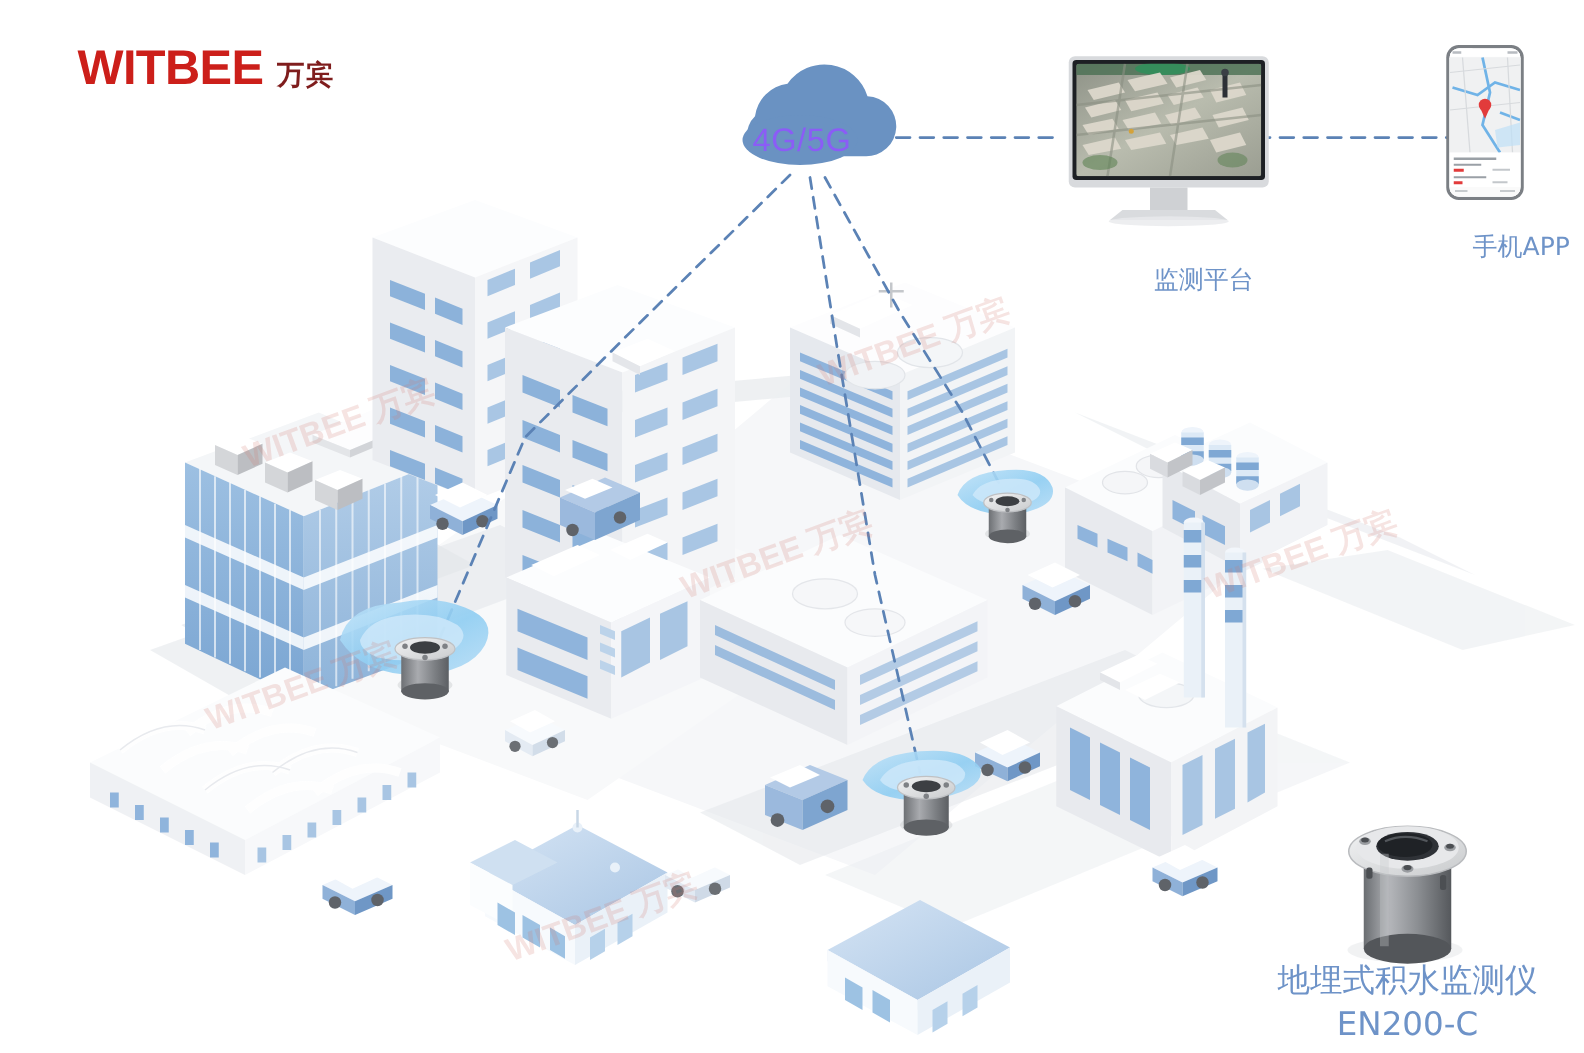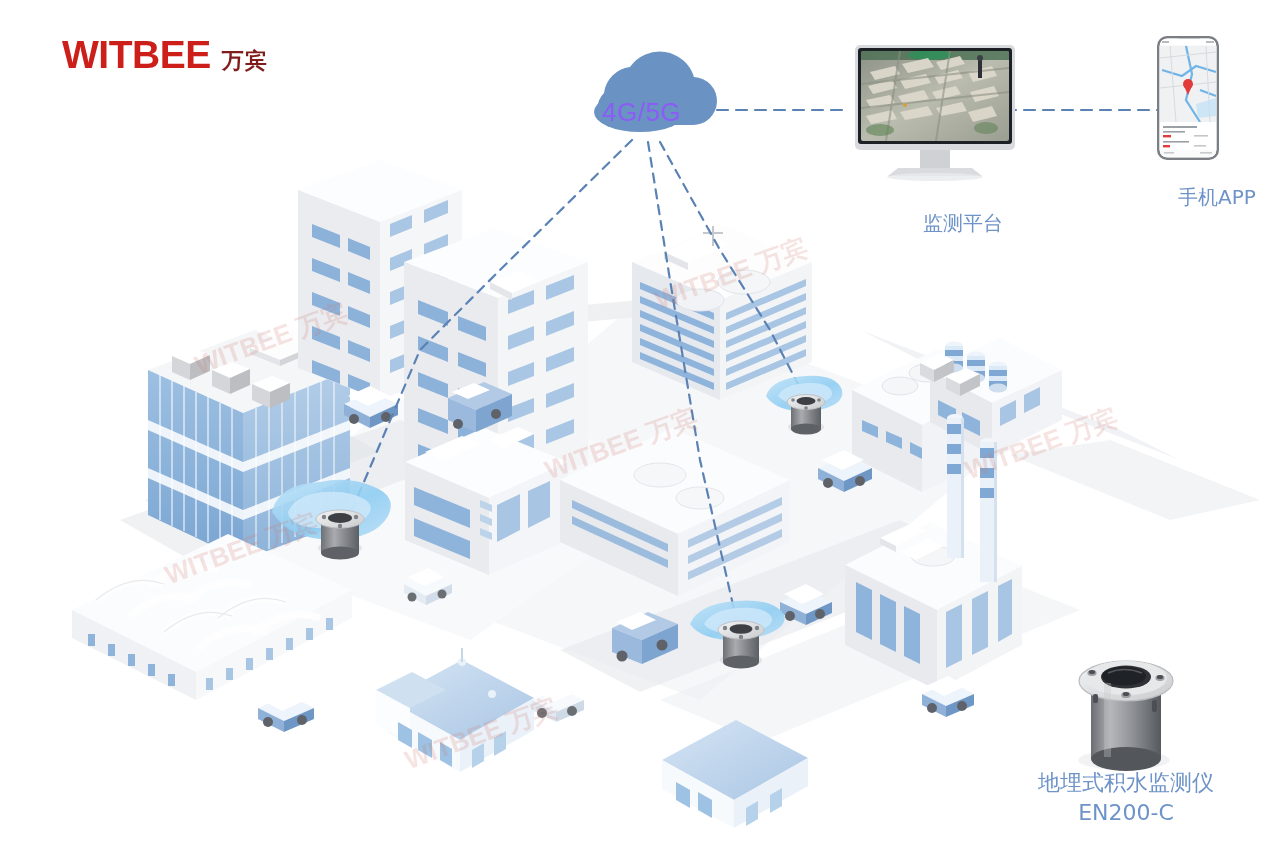--- a/index.html
+++ b/index.html
@@ -65,21 +65,21 @@
   
   .devlabel {
     position: absolute;
     color: #6e93c8;
     font-family: "DejaVu Sans", sans-serif;
     text-align: center;
     white-space: nowrap;
     line-height: 1.35;
   }
   .devlabel.big { font-size: 20px; }
-  .devlabel.prod { font-size: 22px; }
+  .devlabel.prod { font-size: 26px; }
   .cloudtext {
     position: absolute;
     color: #8b5cf6;
     font-size: 26px;
     font-family: "Liberation Sans", sans-serif;
     letter-spacing: 0.5px;
     white-space: nowrap;
     pointer-events: none;
   }
 </style>

